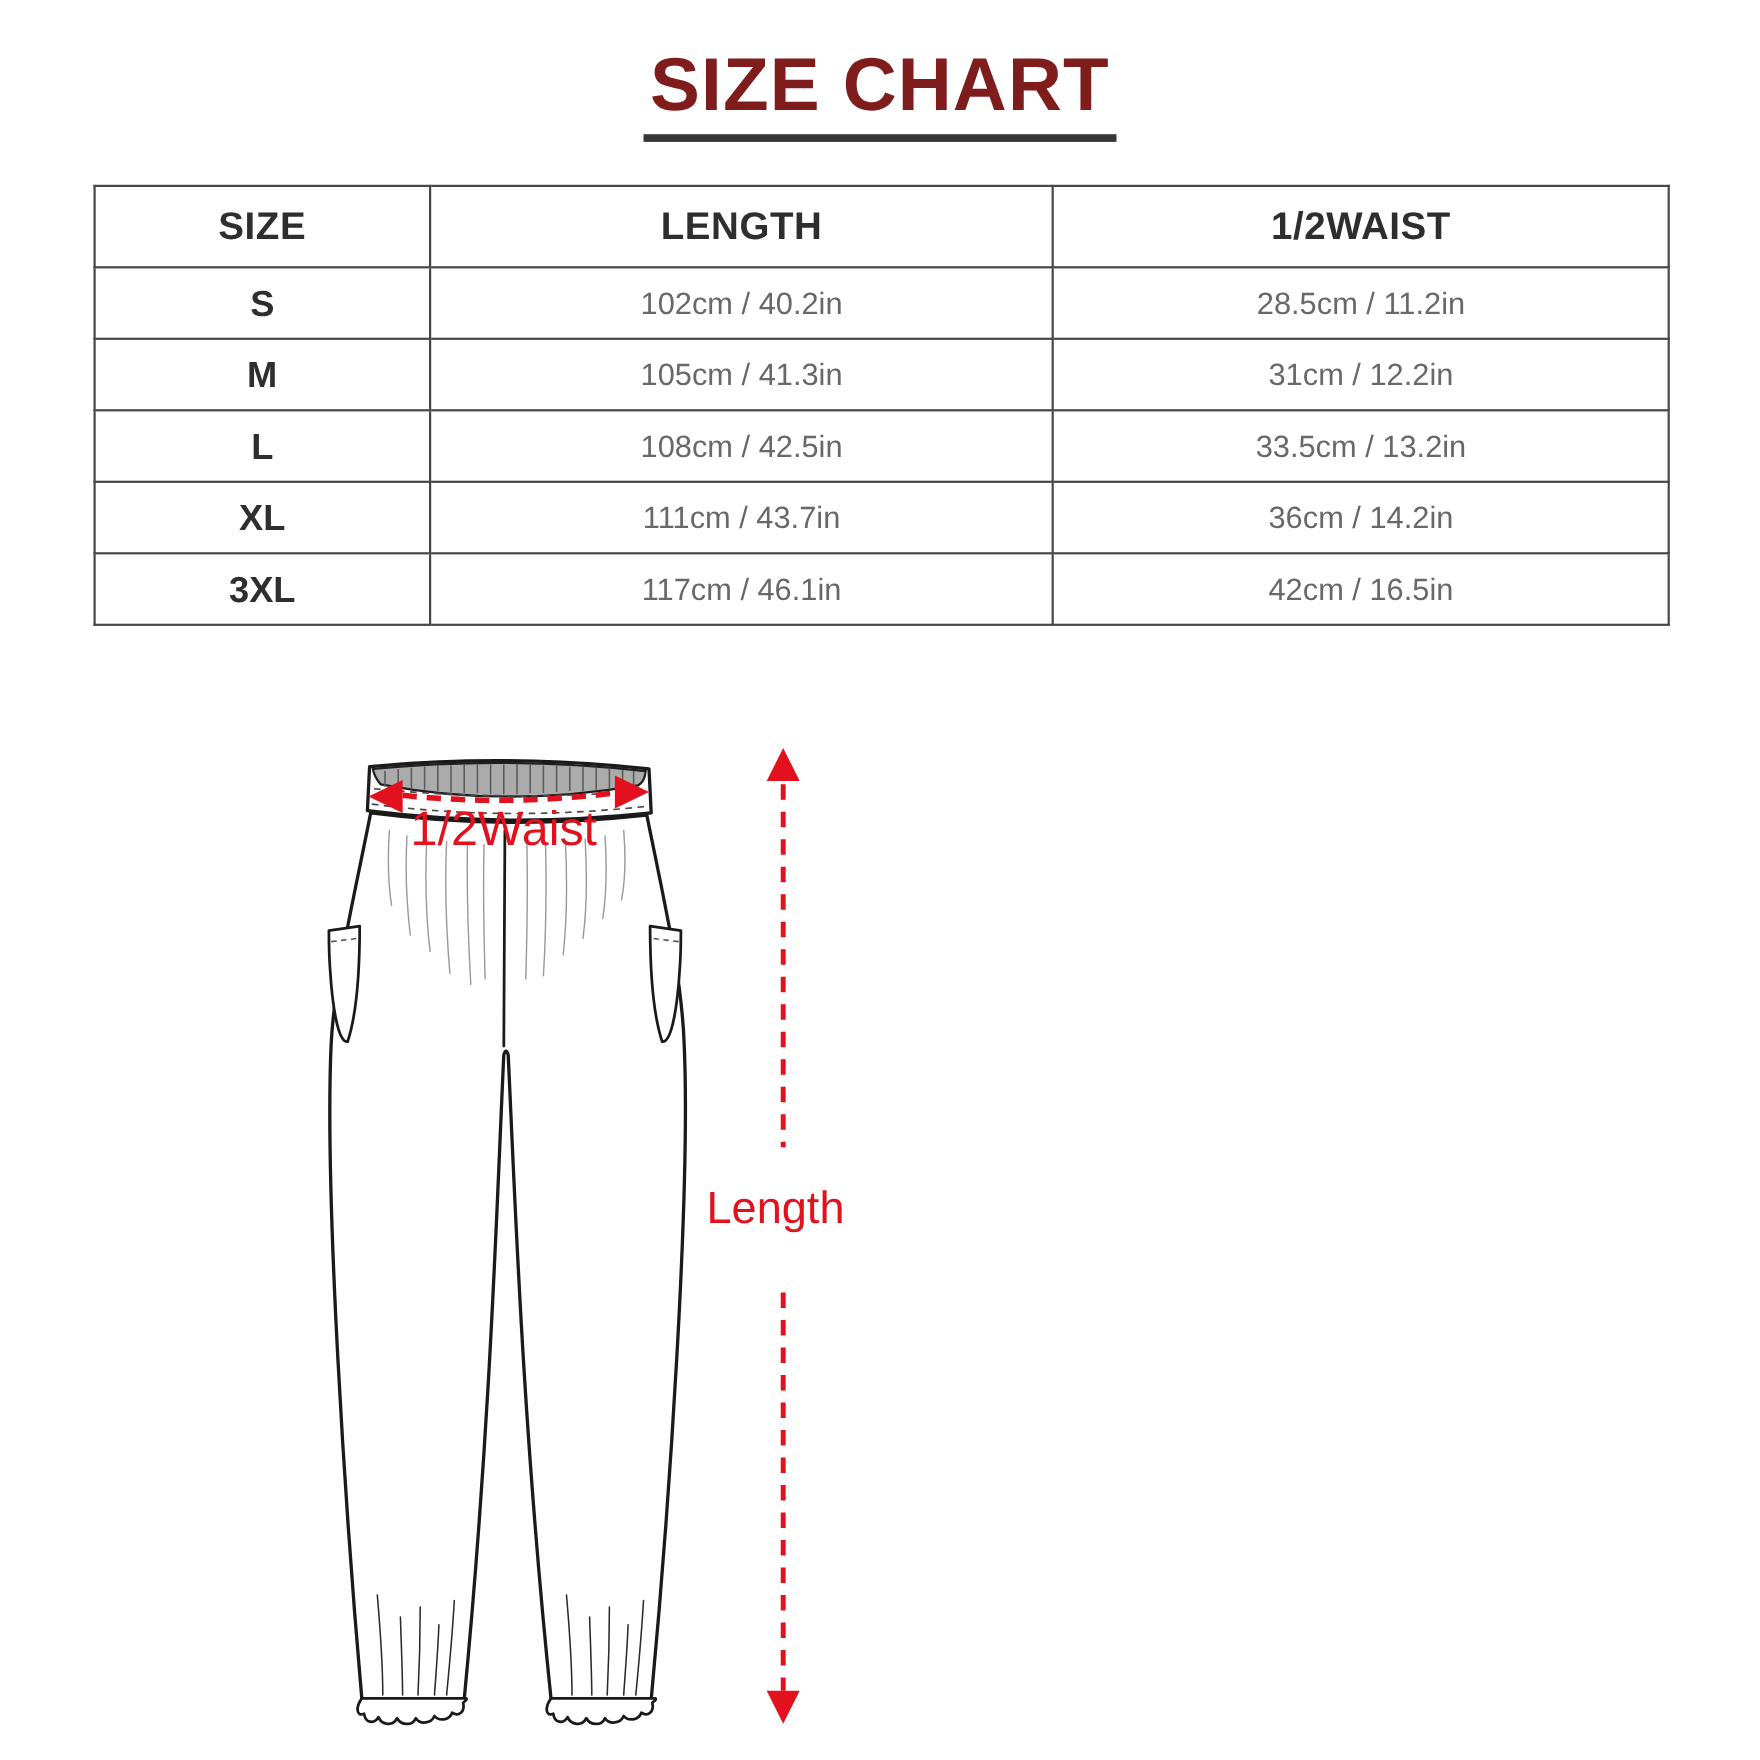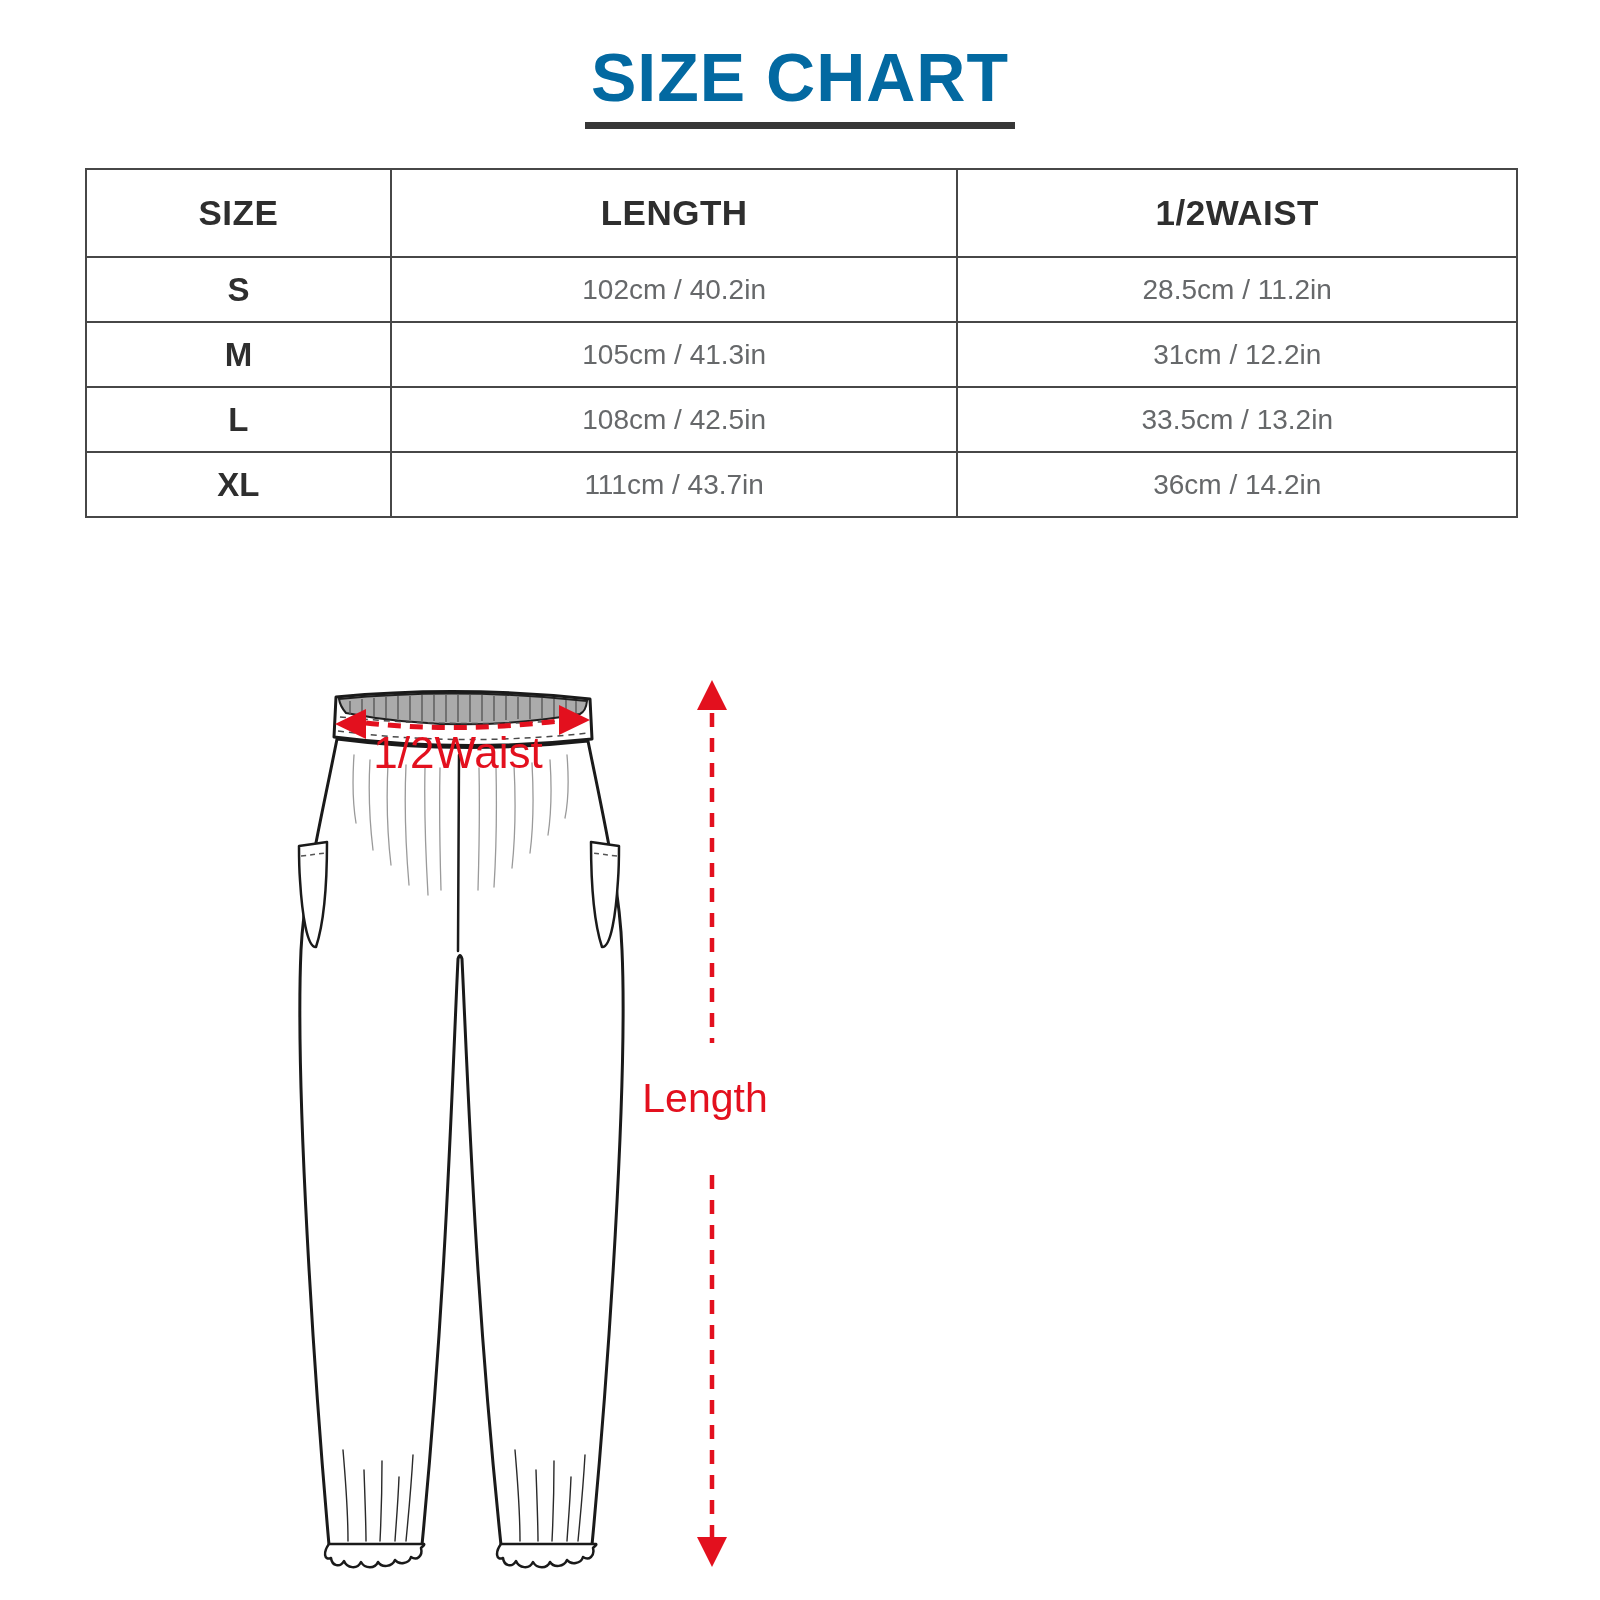--- a/index.html
+++ b/index.html
@@ -4,35 +4,35 @@
 <style>
   html,body{margin:0;padding:0;background:#fff;}
   .page{
     position:relative;width:1600px;height:1600px;background:#fff;overflow:hidden;
     font-family:"Liberation Sans","DejaVu Sans",sans-serif;
   }
   
   .title-wrap{position:absolute;top:42px;left:0;width:1600px;text-align:center;}
   .title-wrap h1{
     display:inline-block;margin:0;padding:0 6px 9px 6px;
-    font-size:68px;font-weight:bold;letter-spacing:1px;color:#0369a1;
+    font-size:68px;font-weight:bold;letter-spacing:1px;color:#7f1d1d;
     border-bottom:7px solid #373737;line-height:1.05;
   }
   
   table.size-table{
     position:absolute;left:85px;top:168px;width:1433px;
     border-collapse:collapse;table-layout:fixed;background:#fff;
   }
   .size-table col.c1{width:21.3%;}
   .size-table col.c2{width:39.6%;}
   .size-table col.c3{width:39.1%;}
   .size-table th,.size-table td{
     border:2px solid #474747;text-align:center;vertical-align:middle;padding:0;
   }
-  .size-table thead tr{height:88px;}
+  .size-table thead tr{height:74px;}
   .size-table tbody tr{height:65px;}
   .size-table th{font-size:35px;font-weight:bold;color:#2e2e2e;letter-spacing:0.5px;}
   .size-table td.size-cell{font-size:33px;font-weight:bold;color:#2e2e2e;}
   .size-table td.val-cell{font-size:28px;font-weight:normal;color:#66686a;}
   
   svg.pants{position:absolute;left:270px;top:655px;}
   .outline{fill:#ffffff;stroke:#1a1a1a;stroke-width:3;stroke-linejoin:round;}
   .outline-thin{fill:#ffffff;stroke:#1a1a1a;stroke-width:2.5;stroke-linejoin:round;}
   .seam{fill:none;stroke:#1a1a1a;stroke-width:2.5;stroke-linecap:round;}
   .grayband{fill:#ababab;stroke:#1f1f1f;stroke-width:2;}
@@ -90,20 +90,25 @@
       <tr>
         <td class="size-cell">L</td>
         <td class="val-cell">108cm / 42.5in</td>
         <td class="val-cell">33.5cm / 13.2in</td>
       </tr>
       <tr>
         <td class="size-cell">XL</td>
         <td class="val-cell">111cm / 43.7in</td>
         <td class="val-cell">36cm / 14.2in</td>
       </tr>
+      <tr>
+        <td class="size-cell">3XL</td>
+        <td class="val-cell">117cm / 46.1in</td>
+        <td class="val-cell">42cm / 16.5in</td>
+      </tr>
     </tbody>
   </table>
 
   <svg class="pants" width="500" height="945" viewBox="0 0 500 945">
 
     <path class="outline" d="
       M 67 84
       C 50 170 34 235 31 295
       C 25 430 44 720 59 890
       L 152 890

